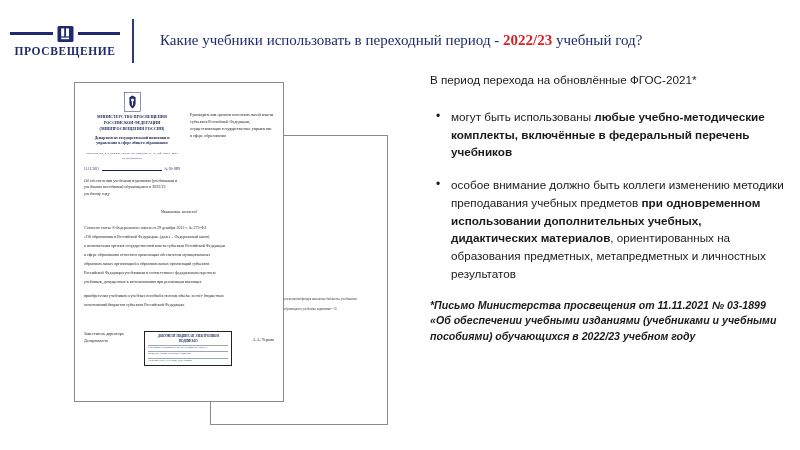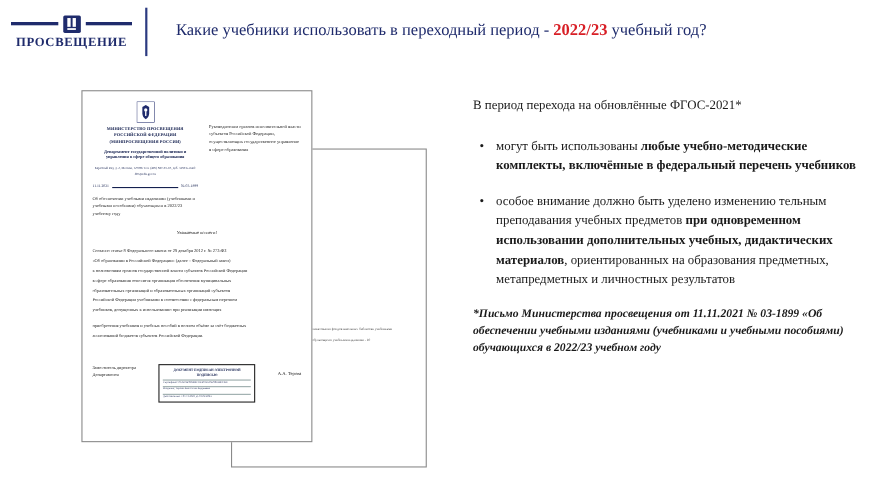--- a/index.html
+++ b/index.html
@@ -17,21 +17,21 @@
   }
   .slide {
     position: absolute;
     inset: 0;
     background: #ffffff;
   }
 
   
   .header {
     position: absolute;
-    left: 0; top: 0;
+    left: 0; top: 12px;
     width: 800px; height: 57px;
     display: flex;
     align-items: center;
   }
   .brand {
     width: 130px;
     height: 57px;
     display: flex;
     flex-direction: column;
     align-items: center;
@@ -81,23 +81,22 @@
   }
   .header-title .accent {
     color: #d81f26;
     font-weight: bold;
   }
 
   
   .right-col {
     position: absolute;
     left: 430px;
-    top: 88px;
+    top: 72px;
     width: 358px;
-    font-family: Liberation Serif, serif;
   }
   .intro {
     font-size: 11.7px;
     color: #1a1a1a;
     line-height: 1.35;
     margin-bottom: 20px;
   }
   ul.bullets {
     list-style: none;
     margin: 4px;
@@ -420,18 +419,18 @@
         </div>
         <div class="fp-sign-right">А.А. Терова</div>
       </div>
     </div>
   </div>
 
   <div class="right-col">
     <div class="intro">В период перехода на обновлённые ФГОС-2021*</div>
     <ul class="bullets">
         <li><span>могут быть использованы </span><b>любые учебно-методические комплекты, включённые в федеральный перечень учебников</b></li>
-        <li><span> особое внимание должно быть уделено изменению тельным преподавания учебных предметов </span><b>при одновременном использовании дополнительных учебных, дидактических материалов</b><span>, ориентированных на образования предметных, метапредметных и  личностных результатов</span></li>
+        <li><span> особое внимание должно быть коллеги изменению методики преподавания учебных предметов </span><b>при одновременном использовании дополнительных учебных, дидактических материалов</b><span>, ориентированных на образования предметных, метапредметных и  личностных результатов</span></li>
       </ul>
     <div class="footnote">*Письмо Министерства просвещения от 11.11.2021 № 03-1899 «Об обеспечении учебными изданиями (учебниками и учебными пособиями) обучающихся в 2022/23 учебном году</div>
   </div>
 
 </div>
 
 </body></html>

